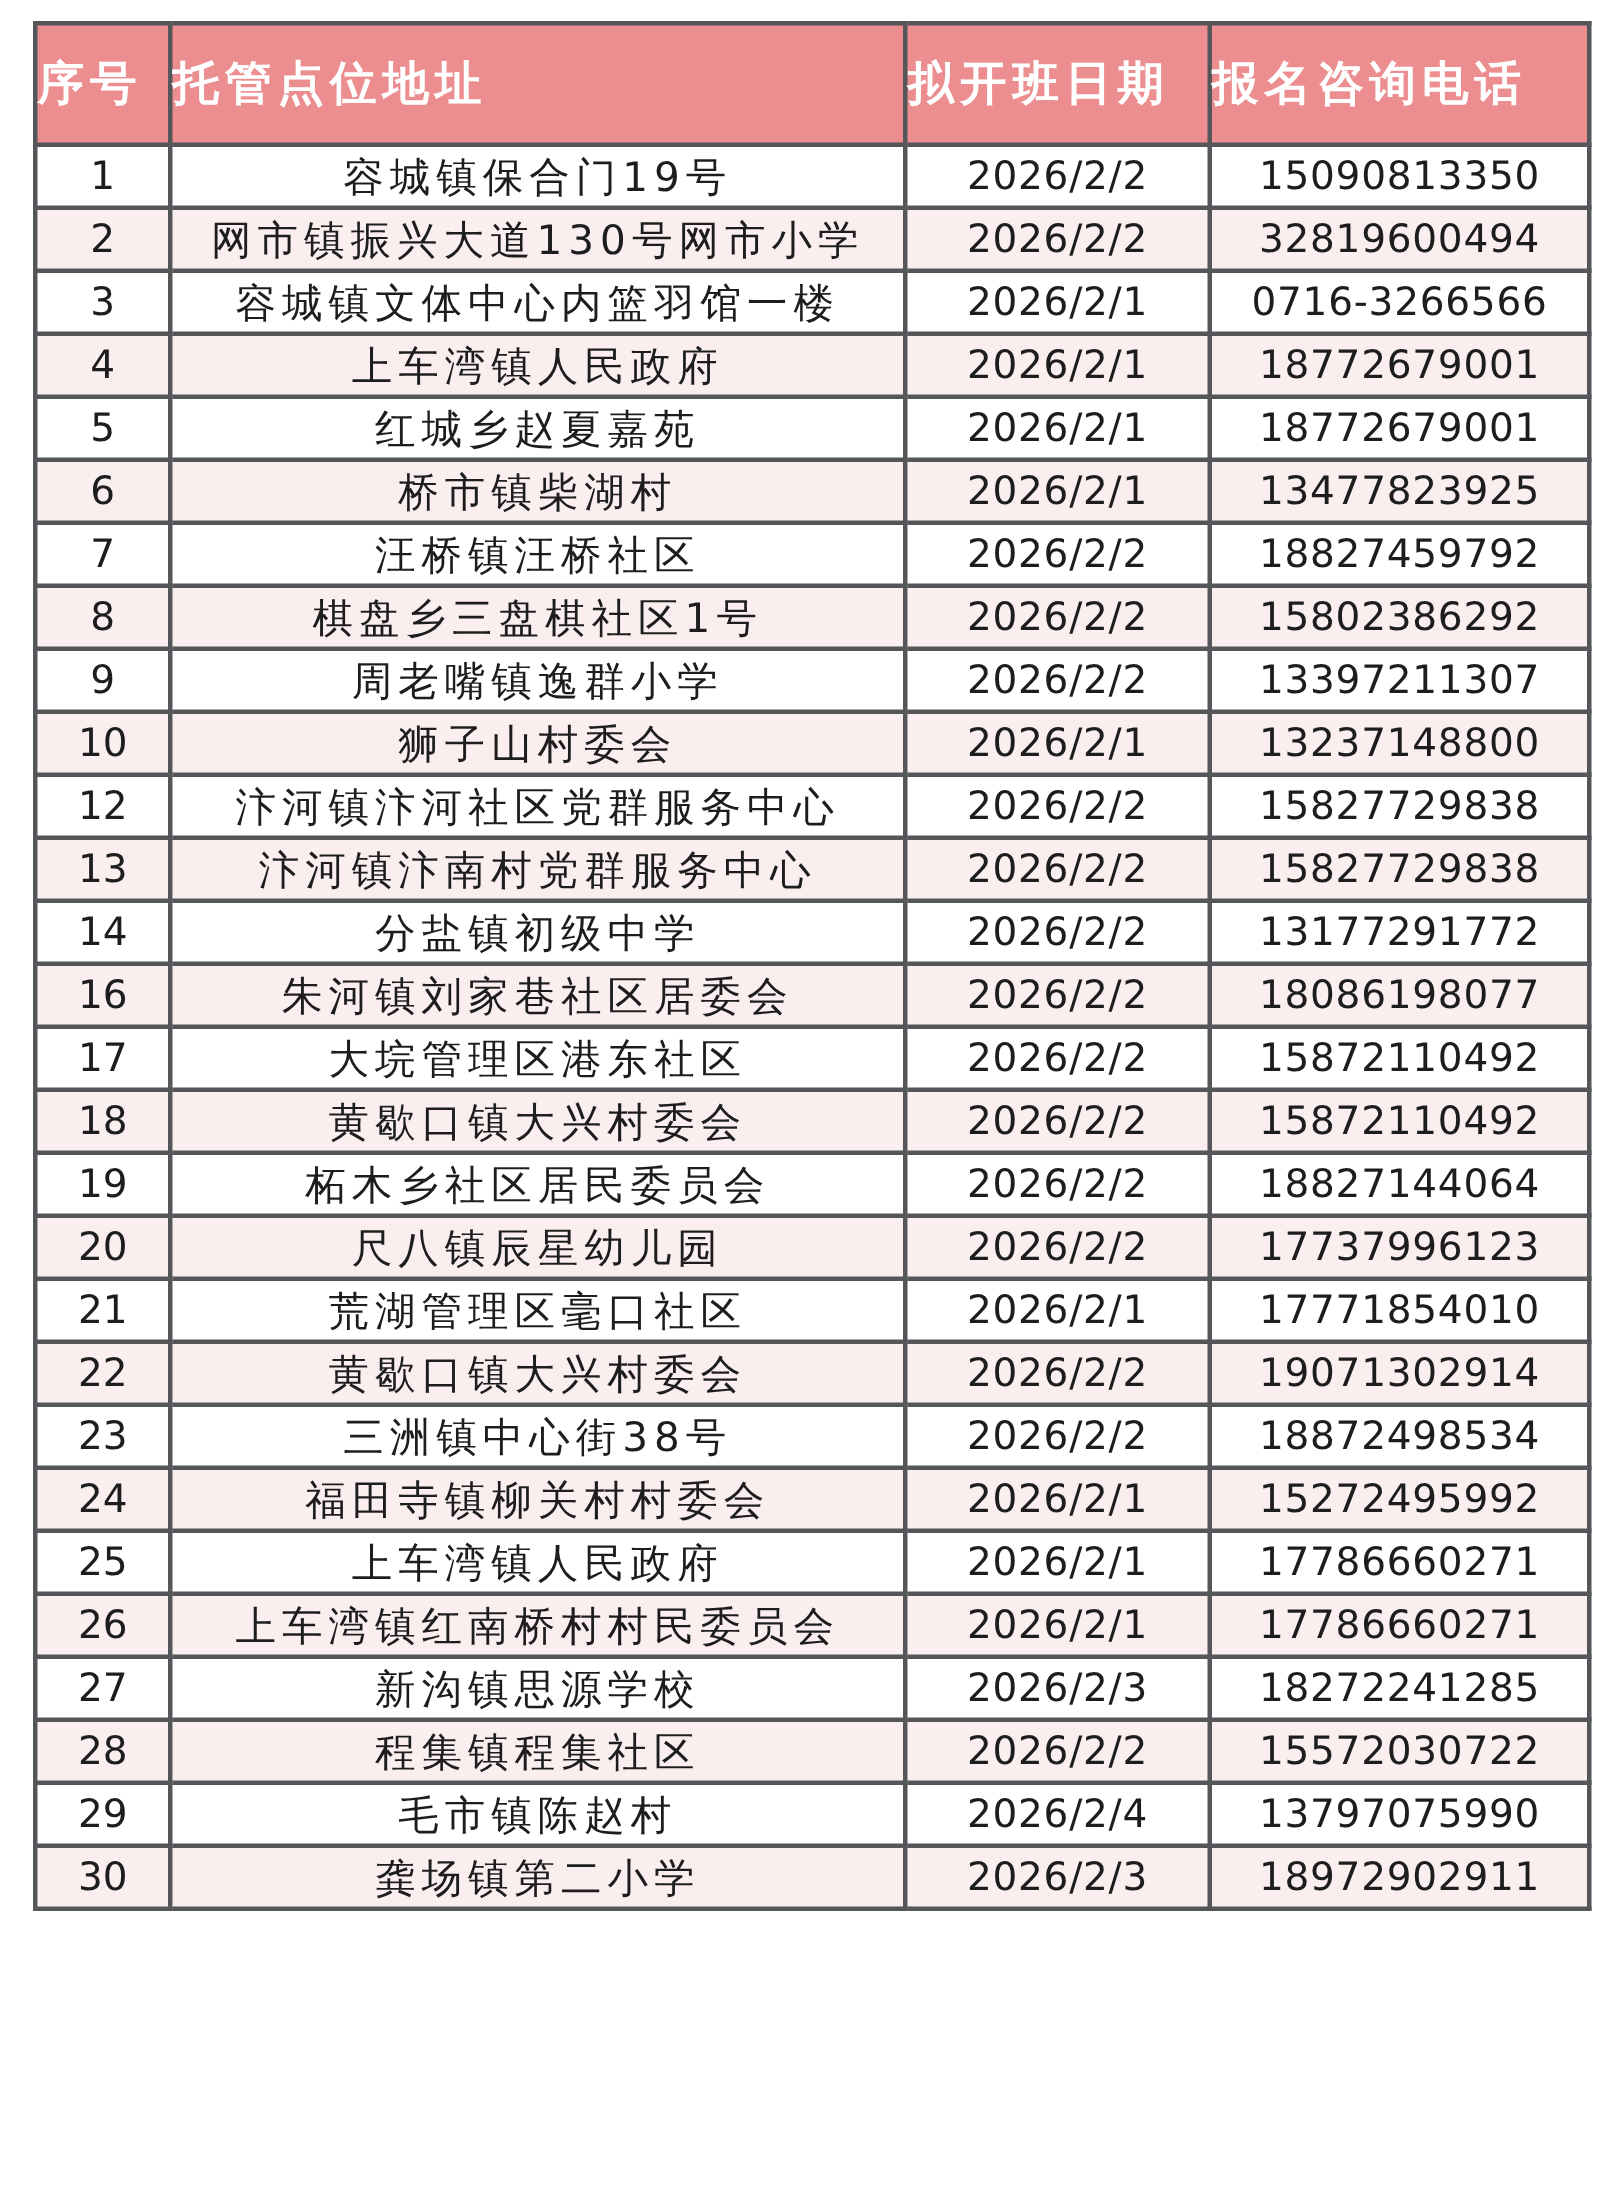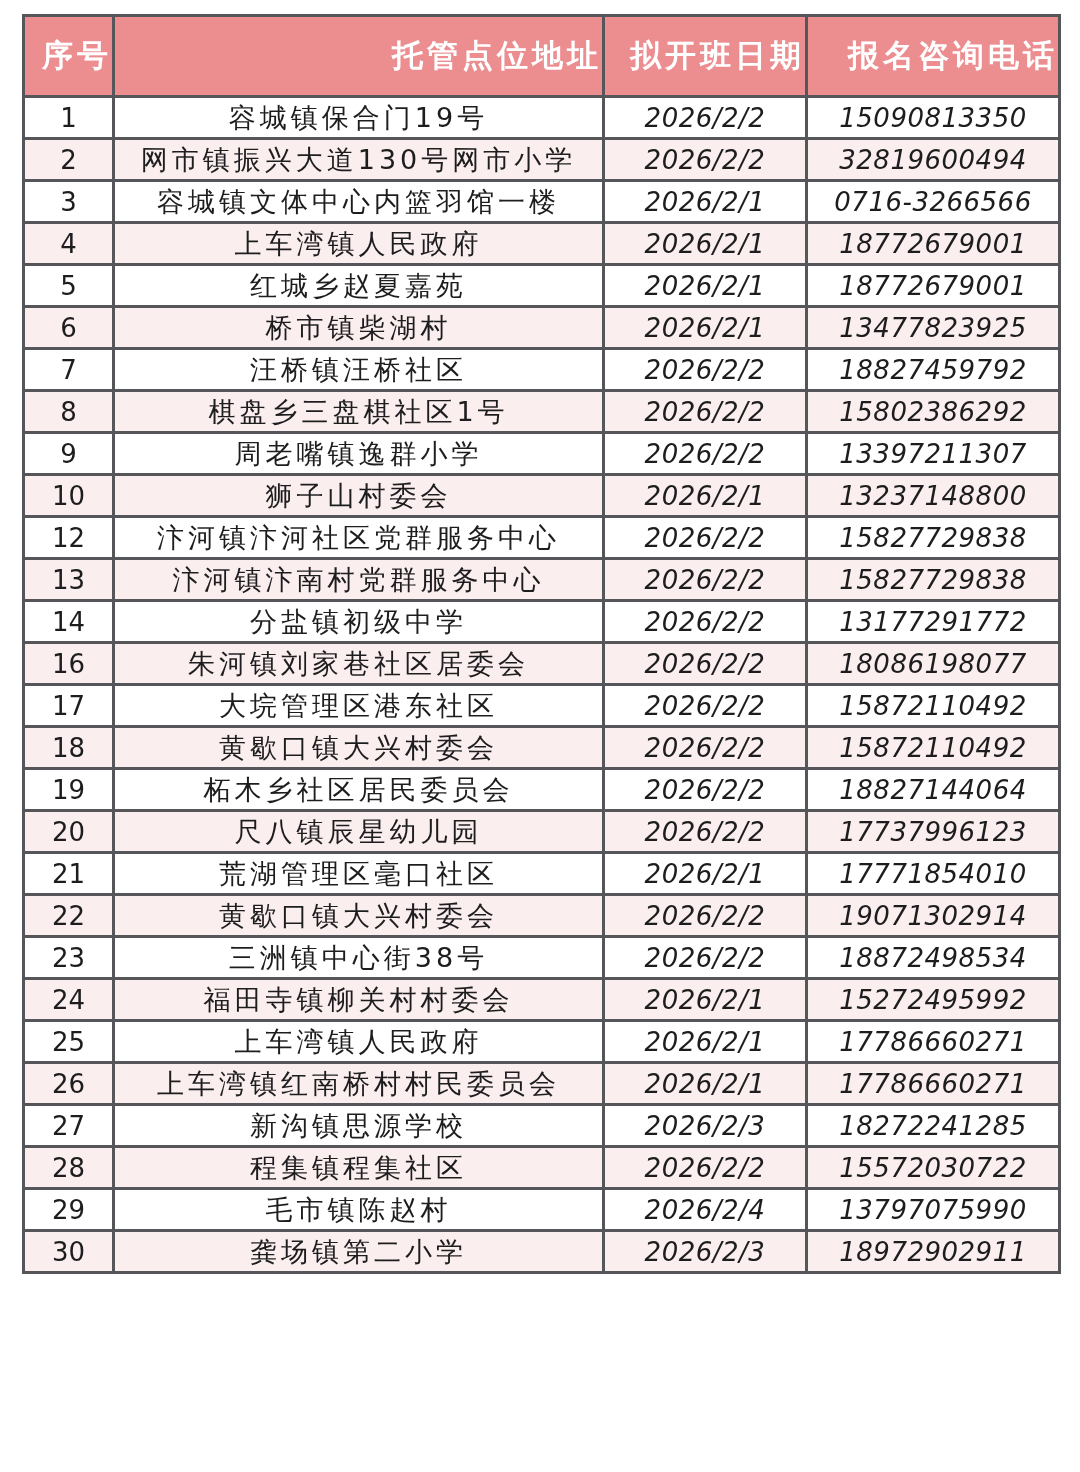--- a/index.html
+++ b/index.html
@@ -30,41 +30,41 @@
     table-layout: fixed;
     border: 3px solid var(--border);
   }
   table.roster th {
     background: var(--header-bg);
     color: var(--header-text);
     font-weight: bold;
     font-size: 31px;
     letter-spacing: 4px;
     height: 81px;
-    text-align: right;
+    text-align: left;
     vertical-align: middle;
     border: 3px solid var(--border);
     padding: 0;
   }
   table.roster td {
     color: var(--text);
     font-size: 27px;
     height: 42px;
     text-align: center;
     vertical-align: middle;
     border: 3px solid var(--border);
     background: var(--row-bg);
     padding: 0;
     white-space: nowrap;
     overflow: hidden;
   }
   table.roster td:nth-child(2) { letter-spacing: 4px; }
   table.roster td:nth-child(1) { font-size: 26px; }
   table.roster td:nth-child(3),
-  table.roster td:nth-child(4) { letter-spacing: 0.5px; font-size: 26px; font-style: italic; }
+  table.roster td:nth-child(4) { letter-spacing: 0.5px; font-size: 26px; }
   table.roster tbody tr:nth-child(even) td { background: var(--row-alt-bg); }
 </style>
 </head>
 <body>
 
 <div class="page">
   <table class="roster">
     <colgroup>
       <col style="width:90px">
       <col style="width:490px">

